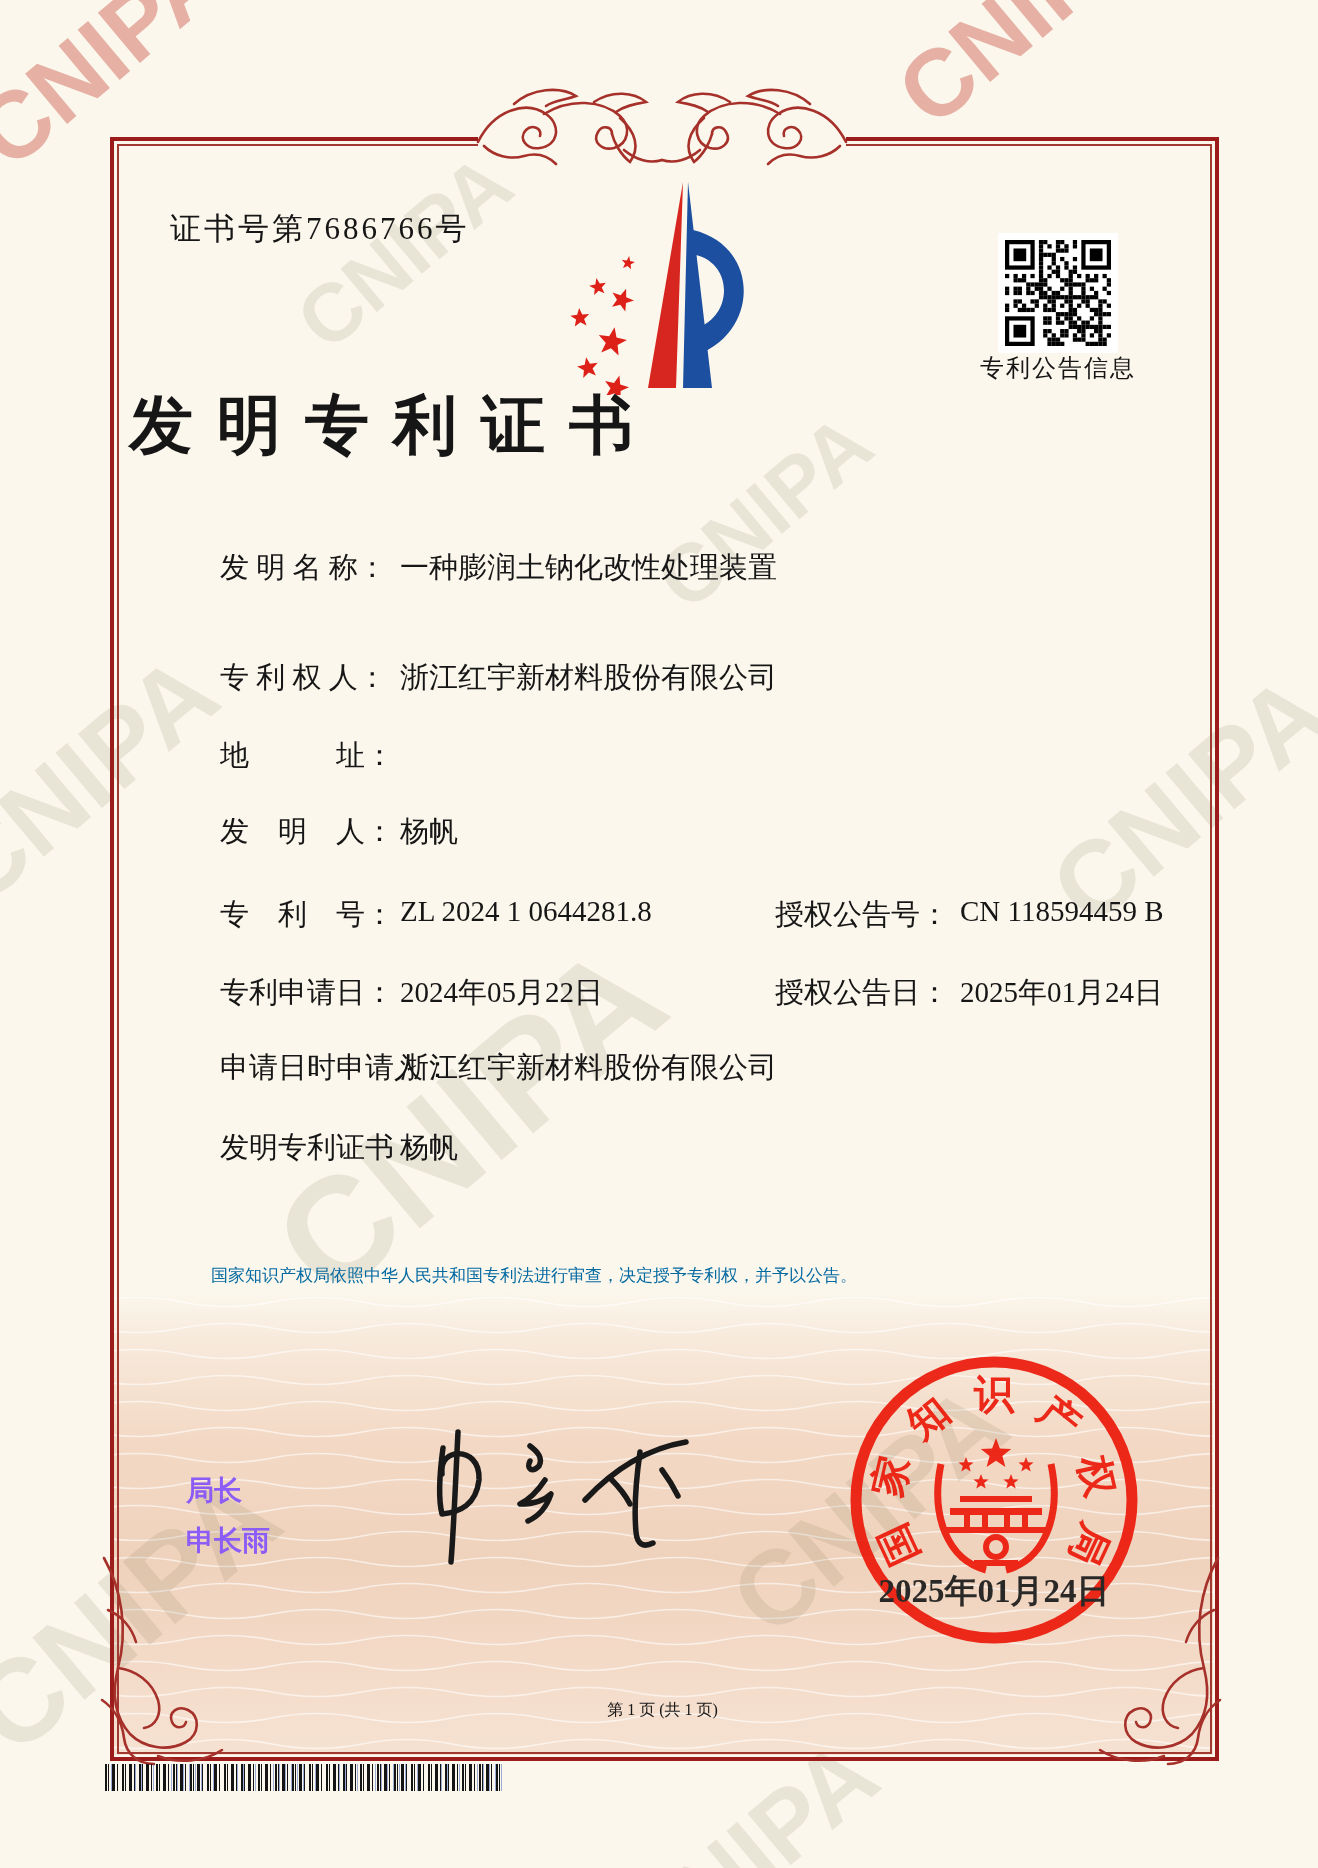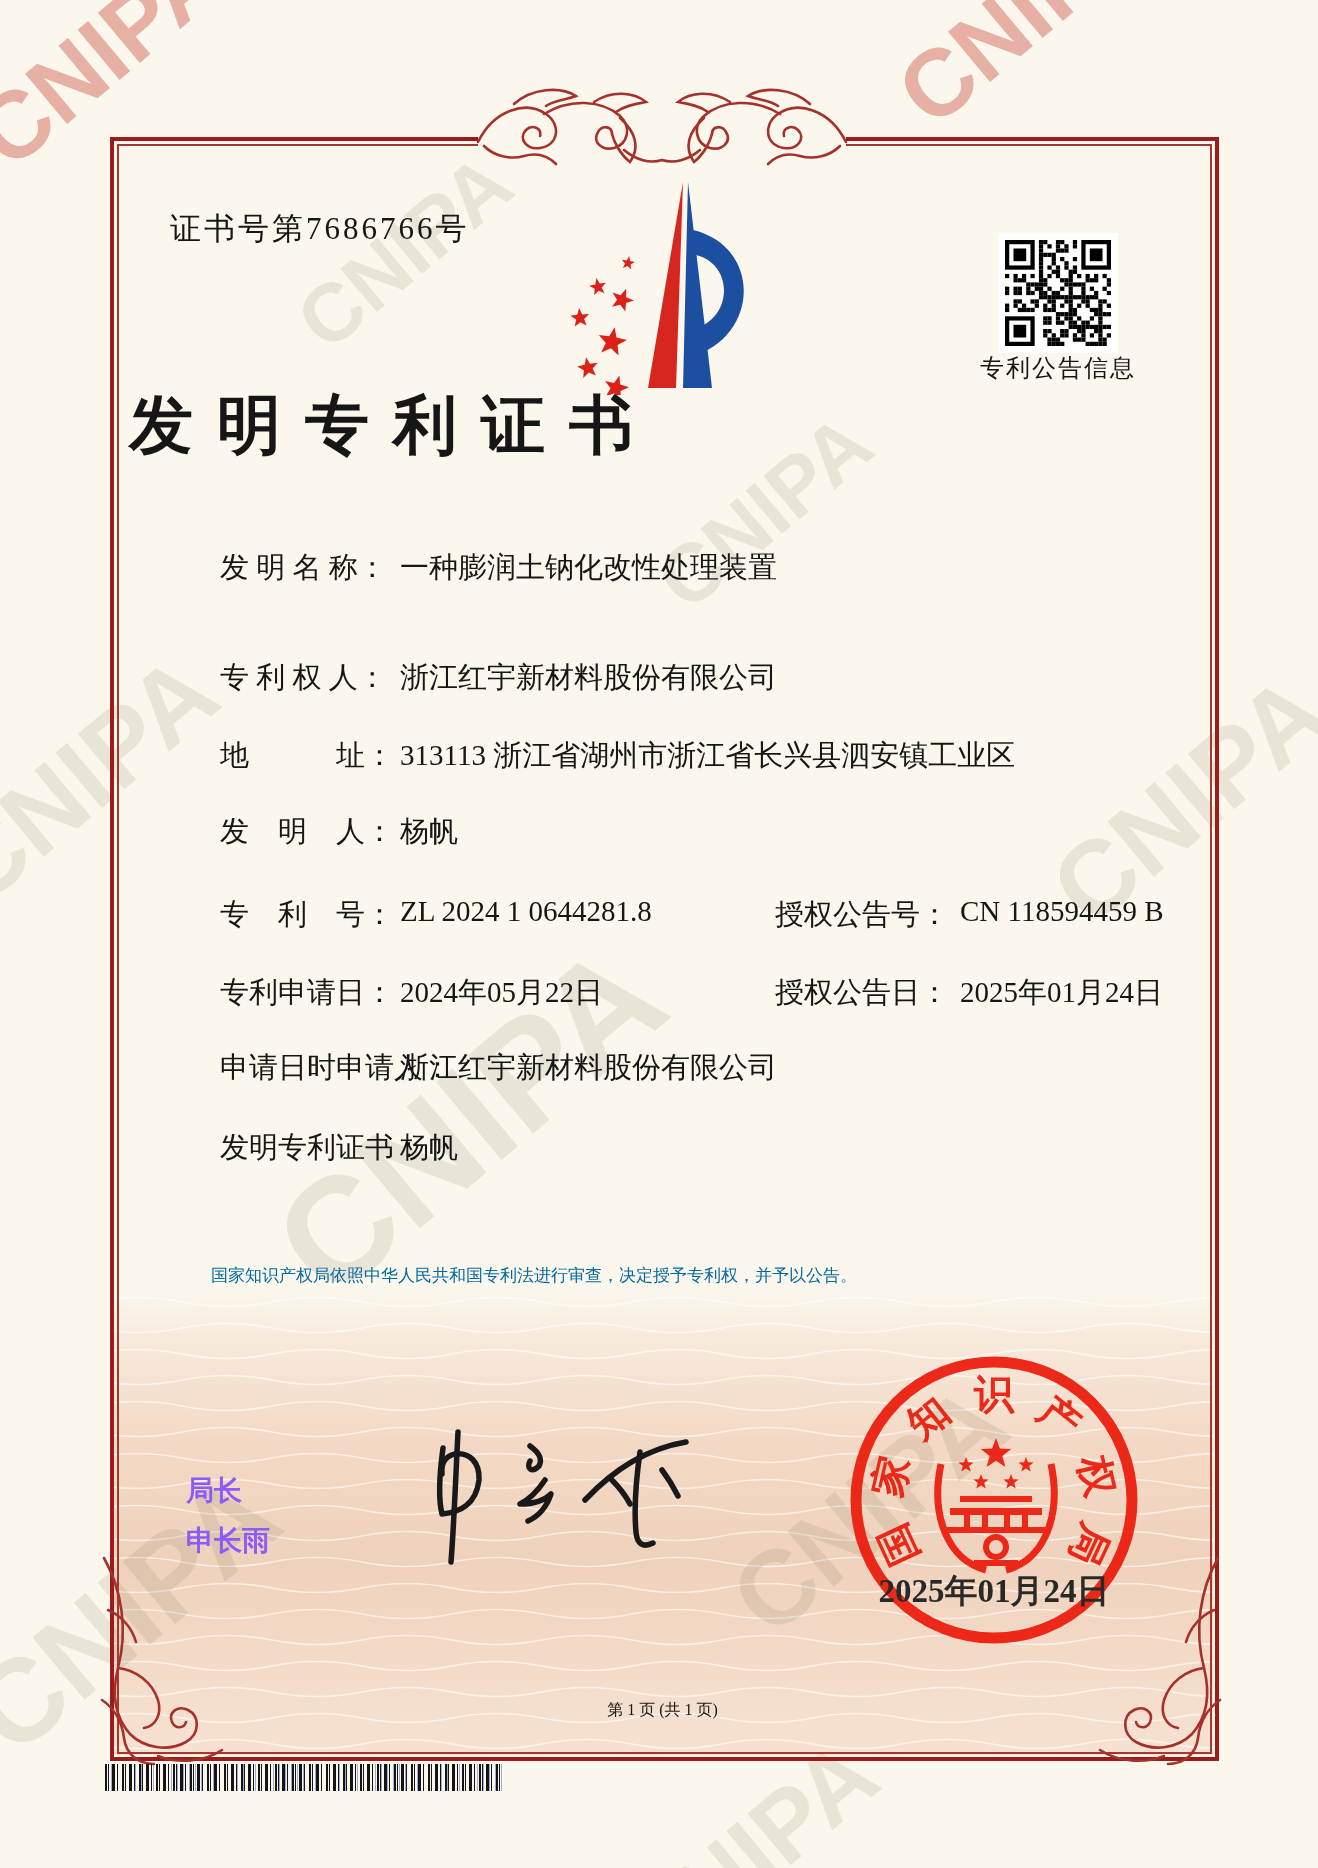--- a/index.html
+++ b/index.html
@@ -382,21 +382,20 @@
 
   <h1 class="title">发明专利证书</h1>
 
   <span class="lab y1">发 明 名 称：</span>
   <span class="val y1">一种膨润土钠化改性处理装置</span>
 
   <span class="lab y2">专 利 权 人：</span>
   <span class="val y2">浙江红宇新材料股份有限公司</span>
 
   <span class="lab y3">地　　　址：</span>
-  <span class="val y3">313113 浙江省湖州市浙江省长兴县泗安镇工业区</span>
 
   <span class="lab y4">发　明　人：</span>
   <span class="val y4">杨帆</span>
 
   <span class="lab y5">专　利　号：</span>
   <span class="val y5">ZL 2024 1 0644281.8</span>
   <span class="lab y5 c2">授权公告号：</span>
   <span class="val y5 c2">CN 118594459 B</span>
 
   <span class="lab y6">专利申请日：</span>

